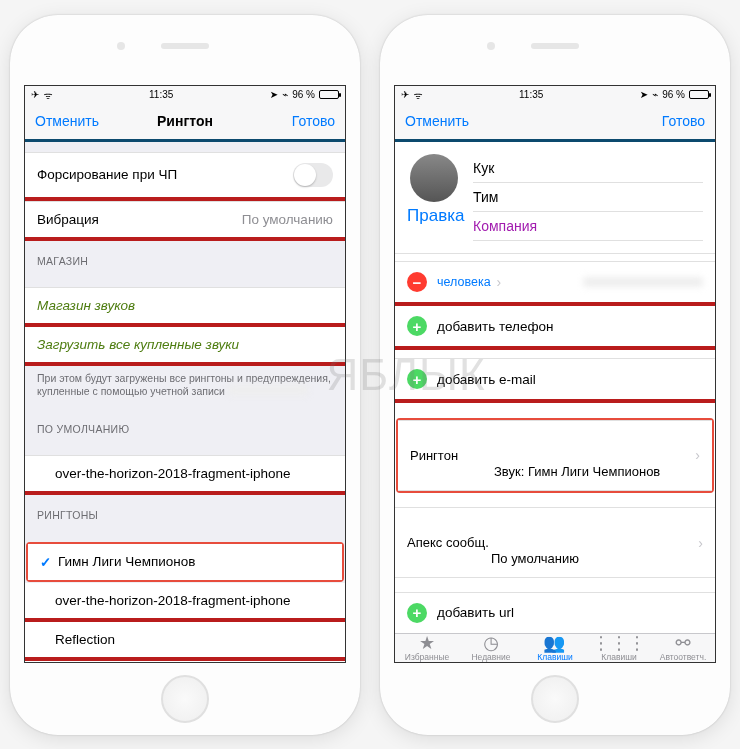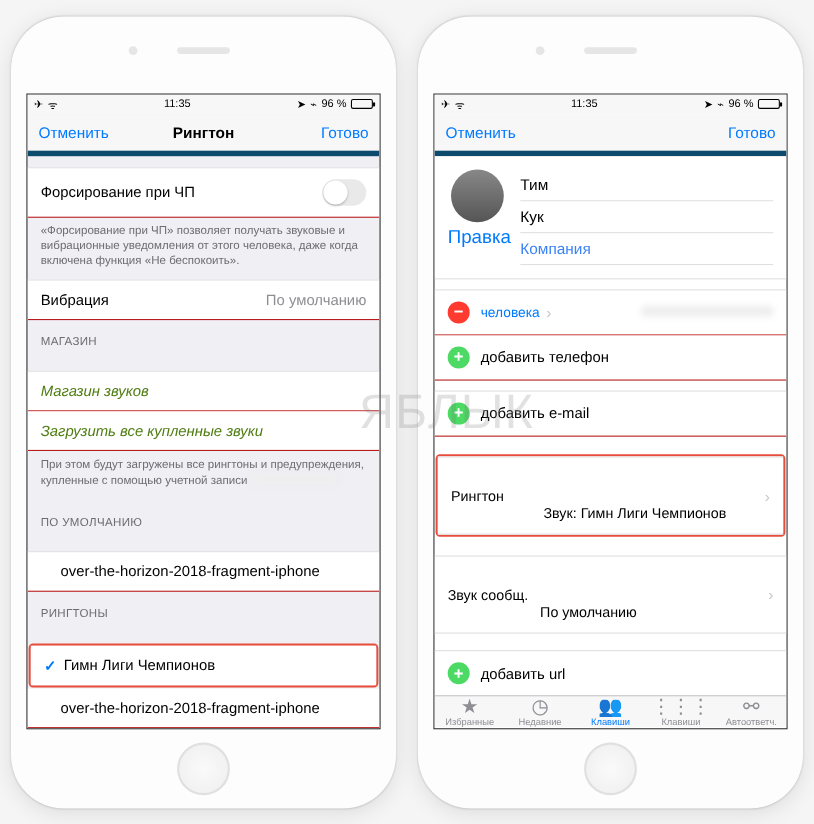--- a/index.html
+++ b/index.html
@@ -41,30 +41,30 @@
     color: #000;
   }
   .status-bar {
     height: 18px; background: #f7f7f8;
     display: flex; align-items: center; justify-content: space-between;
     padding: 0 6px; font-size: 10px; color: #000;
   }
   .status-bar .sb-left, .status-bar .sb-right { display: flex; gap: 4px; align-items: center; }
   .nav-bar {
     height: 38px; background: #f7f7f8;
-    border-bottom: 5px solid #0c4a6e;
+    border-bottom: 3px solid #0c4a6e;
     display: flex; align-items: center; justify-content: space-between;
     padding: 0 10px; font-size: 14px;
   }
   .nav-bar .title { font-weight: 600; flex: 1; text-align: center; }
   .nav-bar .btn { color: #007aff; min-width: 70px; }
   .nav-bar .btn.right { text-align: right; font-weight: 500; }
   .content { flex: 1; overflow: hidden; }
   .cell {
-    background: #fff; border-bottom: 1px solid #b91c1c;
+    background: #fff; border-bottom: 4px solid #b91c1c;
     padding: 10px 12px; display: flex; align-items: center;
     font-size: 13.5px;
   }
   .cell.first { border-top: 1px solid #e0e0e0; }
   .cell .label { flex: 1; }
   .cell .detail { color: #8e8e93; }
   .cell.link { color: #4d7c0f; font-style: italic; }
   .footer-note { font-size: 10.5px; color: #6d6d72; padding: 6px 12px 10px; line-height: 1.3; }
   .header-label { font-size: 10.5px; color: #6d6d72; padding: 14px 12px 20px; text-transform: uppercase; letter-spacing: 0.3px; }
   .toggle {
@@ -84,21 +84,21 @@
   
   .contact-head { display: flex; padding: 12px; gap: 12px; background: #fff; border-bottom: 1px solid #e0e0e0; }
   .avatar-col { width: 54px; text-align: center; }
   .avatar {
     width: 48px; height: 48px; border-radius: 50%; background: #777;
     background: linear-gradient(#888,#555); margin: 0 auto 4px;
   }
   .avatar-col .edit { color: #007aff; font-size: 17px; }
   .name-fields { flex:1; }
   .name-fields .field { border-bottom: 1px solid #e0e0e0; padding: 6px 0; font-size: 14px; }
-  .name-fields .field.placeholder { color: #3b82f6; }
+  .name-fields .field.placeholder { color: #a21caf; }
   .row-icon {
     width: 20px; height: 20px; border-radius: 50%; color: #fff;
     display: inline-flex; align-items: center; justify-content: center;
     font-size: 15px; line-height: 1px; margin-right: 10px; font-weight: 700;
   }
   .ic-minus { background: #ff3b30; }
   .ic-plus { background: #4cd964; }
   .field-label { color: #007aff; font-size: 12.5px; margin-right: 6px; }
   .chev { color: #c7c7cc; font-size: 14px; }
   .spacer { height: 24px; }
@@ -150,21 +150,20 @@
       <span class="btn">Отменить</span>
       <span class="title">Рингтон</span>
       <span class="btn right">Готово</span>
     </div>
     <div class="content">
       <div style="height:10px"></div>
       <div class="cell first">
         <span class="label">Форсирование при ЧП</span>
         <span class="toggle"></span>
       </div>
-      <div class="footer-note">«Форсирование при ЧП» позволяет получать звуковые и вибрационные уведомления от этого человека, даже когда включена функция «Не беспокоить».</div>
       <div class="cell first">
         <span class="label">Вибрация</span>
         <span class="detail">По умолчанию</span>
       </div>
       <div class="header-label">МАГАЗИН</div>
       <div class="cell link first">Магазин звуков</div>
       <div class="cell link">Загрузить все купленные звуки</div>
       <div class="footer-note"><span>При этом будут загружены все рингтоны и предупреждения, купленные с помощью учетной записи</span> <span class="blur"></span></div>
       <div class="header-label">ПО УМОЛЧАНИЮ</div>
       <div class="cell first">
@@ -217,22 +216,22 @@
       <span class="title"></span>
       <span class="btn right">Готово</span>
     </div>
     <div class="content" style="display:flex;flex-direction:column;">
       <div class="contact-head">
         <div class="avatar-col">
           <div class="avatar"></div>
           <div class="edit">Правка</div>
         </div>
         <div class="name-fields">
+          <div class="field">Кук</div>
           <div class="field">Тим</div>
-          <div class="field">Кук</div>
           <div class="field placeholder">Компания</div>
         </div>
       </div>
       <div class="spacer-sm"></div>
       <div class="cell first">
         <span class="row-icon ic-minus">−</span>
         <span class="field-label">человека</span>
         <span class="chev">›</span>
         <span style="flex:1;text-align:right"><span class="blur" style="width:120px"></span></span>
       </div>
@@ -248,21 +247,21 @@
       <div class="spacer"></div>
       <div class="highlight">
         <div class="kv-cell">
           <span class="k">Рингтон</span>
           <span class="v">Звук: Гимн Лиги Чемпионов</span>
           <span class="chev">›</span>
         </div>
       </div>
       <div class="spacer"></div>
       <div class="kv-cell">
-        <span class="k">Звук сообщ.</span>
+        <span class="k">Апекс сообщ.</span>
         <span class="v">По умолчанию</span>
         <span class="chev">›</span>
       </div>
       <div class="spacer"></div>
       <div class="cell first" style="border-bottom:none;">
         <span class="row-icon ic-plus">+</span>
         <span>добавить url</span>
       </div>
       <div style="flex:1"></div>
       <div class="tabbar">

